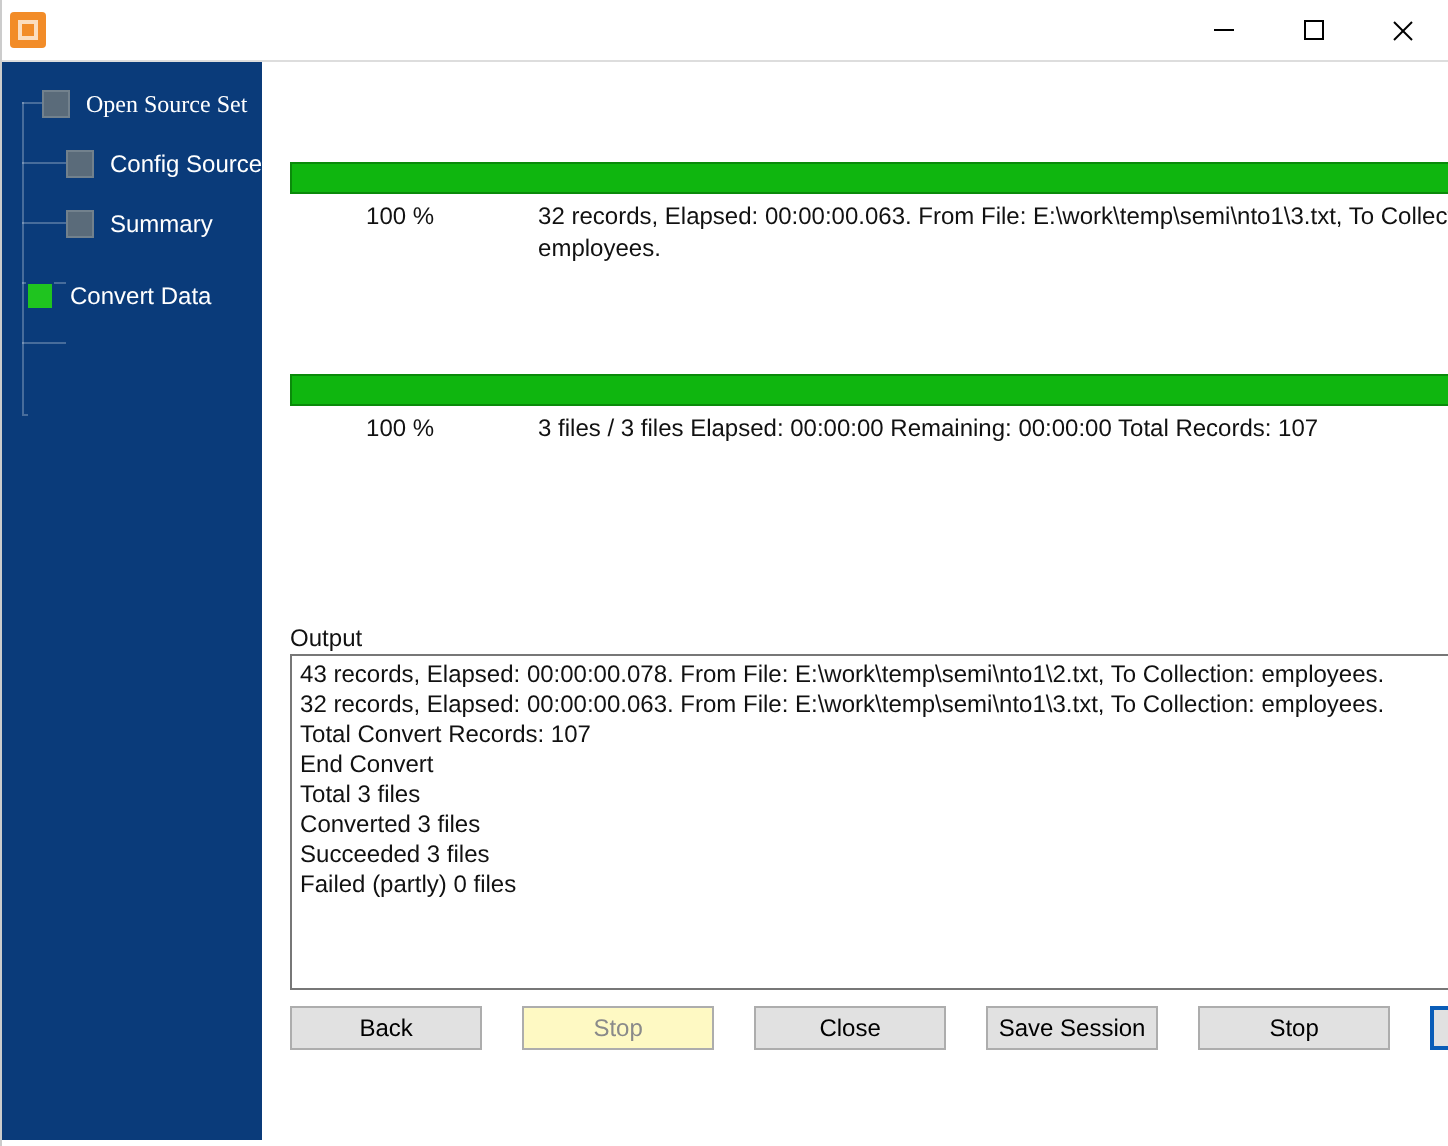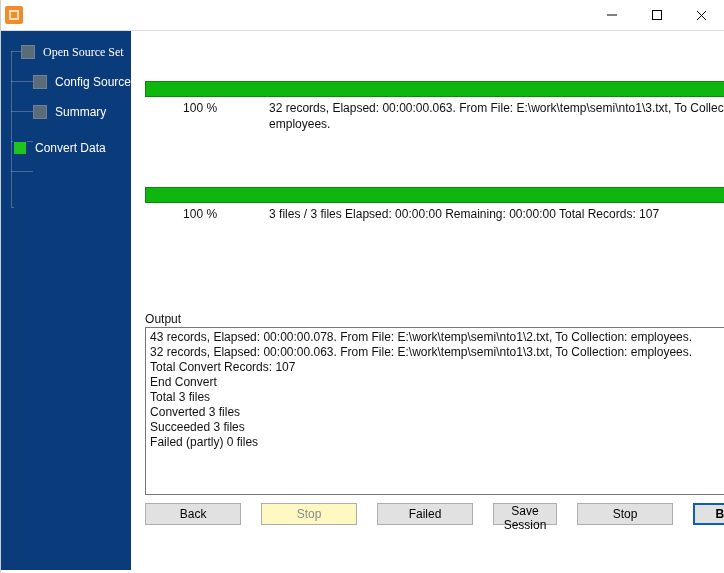--- a/index.html
+++ b/index.html
@@ -245,19 +245,19 @@
           <div>Total 3 files</div>
           <div>Converted 3 files</div>
           <div>Succeeded 3 files</div>
           <div>Failed (partly) 0 files</div>
         </div>
     </div>
 
     <div class="btn-row">
       <button class="btn">Back</button>
       <button class="btn" disabled="">Stop</button>
-      <button class="btn">Failed</button>
-      <button class="btn" style="width:64px">Save Session</button>
+      <button class="btn">Close</button>
+      <button class="btn" style="width:86px">Save Session</button>
       <button class="btn">Stop</button>
       <button class="btn primary">Buy Now</button>
     </div>
   </div>
 </div>
 
 </body></html>

